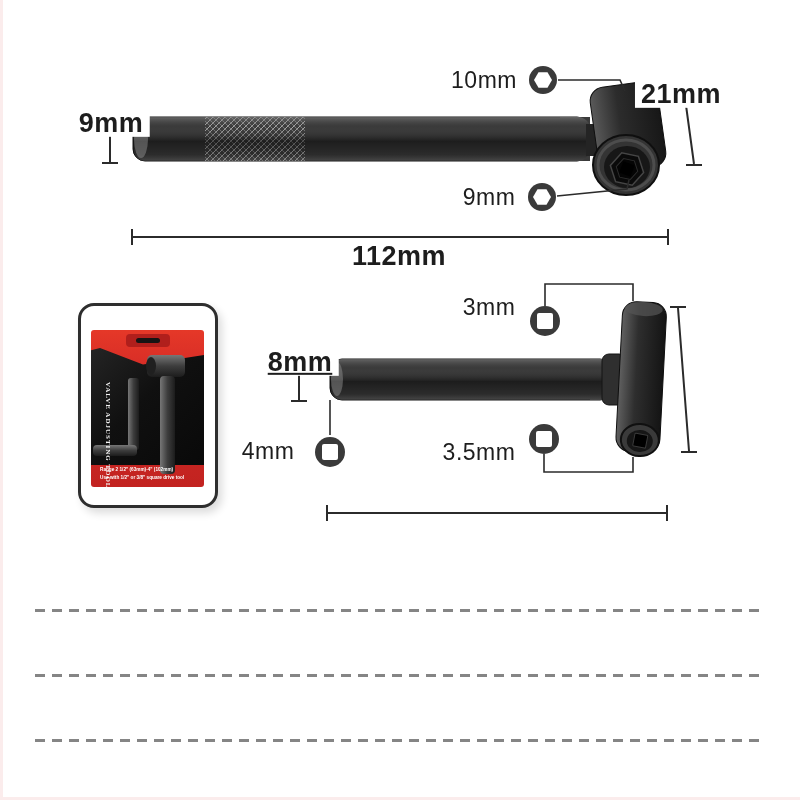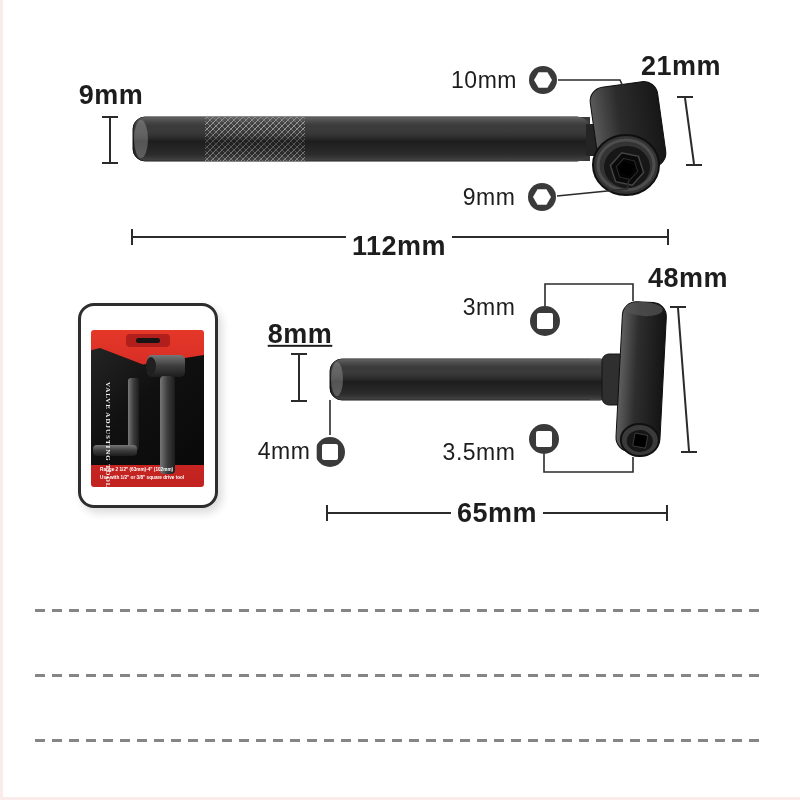--- a/index.html
+++ b/index.html
@@ -8,21 +8,21 @@
     font-family:"Liberation Sans", sans-serif;overflow:hidden;
   }
   .edge-left{position:absolute;left:0;top:0;width:3px;height:100%;background:#fbecec;}
   .edge-bottom{position:absolute;left:0;bottom:0;width:100%;height:3px;background:#fbecec;}
   svg.diagram{position:absolute;left:0;top:0;}
   .dim-label{
     position:absolute;transform:translate(-50%,-50%);
     background:#ffffff;padding:0 6px;color:#1d1d1d;line-height:1.05;
     white-space:nowrap;letter-spacing:.5px;
   }
-  .lg{font-size:27px;font-weight:600;}
+  .lg{font-size:27px;font-weight:600;margin-top:28px;}
   .md{font-size:23px;font-weight:500;}
   
   .dash-line{
     position:absolute;left:35px;width:730px;height:3px;
     background:repeating-linear-gradient(90deg,#858585 0 10px,transparent 10px 17px);
   }
   
   .pack-card{
     position:absolute;left:78px;top:303px;width:140px;height:205px;
     background:#fff;border:3px solid #2e2e2e;border-radius:16px;box-sizing:border-box;
@@ -169,28 +169,26 @@
     <g>
       <circle cx="330" cy="452" r="15" fill="#3a3a3a"></circle>
       <rect x="322" y="444" width="16" height="16" rx="2" fill="#fff"></rect>
     </g>
   </svg>
 
   <div class="dim-label lg" style="left:111px;top:95px;">9mm</div>
   <div class="dim-label md" style="left:484px;top:80px;">10mm</div>
   <div class="dim-label lg" style="left:681px;top:66px;">21mm</div>
   <div class="dim-label md" style="left:489px;top:197px;">9mm</div>
-  <div class="dim-label lg" style="left:399px;top:246px;">112mm</div>
-
-  <div class="dim-label lg" style="left:688px;top:278px;">48mm</div>
+  <div class="dim-label lg" style="left:399px;top:228px;">112mm</div>
+
   <div class="dim-label lg" style="left:300px;top:334px;text-decoration:underline;">8mm</div>
   <div class="dim-label md" style="left:489px;top:307px;">3mm</div>
-  <div class="dim-label md" style="left:284px;top:451px;">4mm</div>
+  <div class="dim-label md" style="left:268px;top:451px;">4mm</div>
   <div class="dim-label md" style="left:479px;top:452px;">3.5mm</div>
-  <div class="dim-label lg" style="left:497px;top:513px;">65mm</div>
 
   <div class="pack-card">
     <div class="pack-red">
       <div class="hang-slot">
           <div class="slot"></div>
         </div>
       <div class="pack-black"></div>
       <svg class="pack-tools" width="113" height="128" viewBox="0 0 113 128">
         <defs>
           <linearGradient id="miniV" x1="0" y1="0" x2="1" y2="0">

